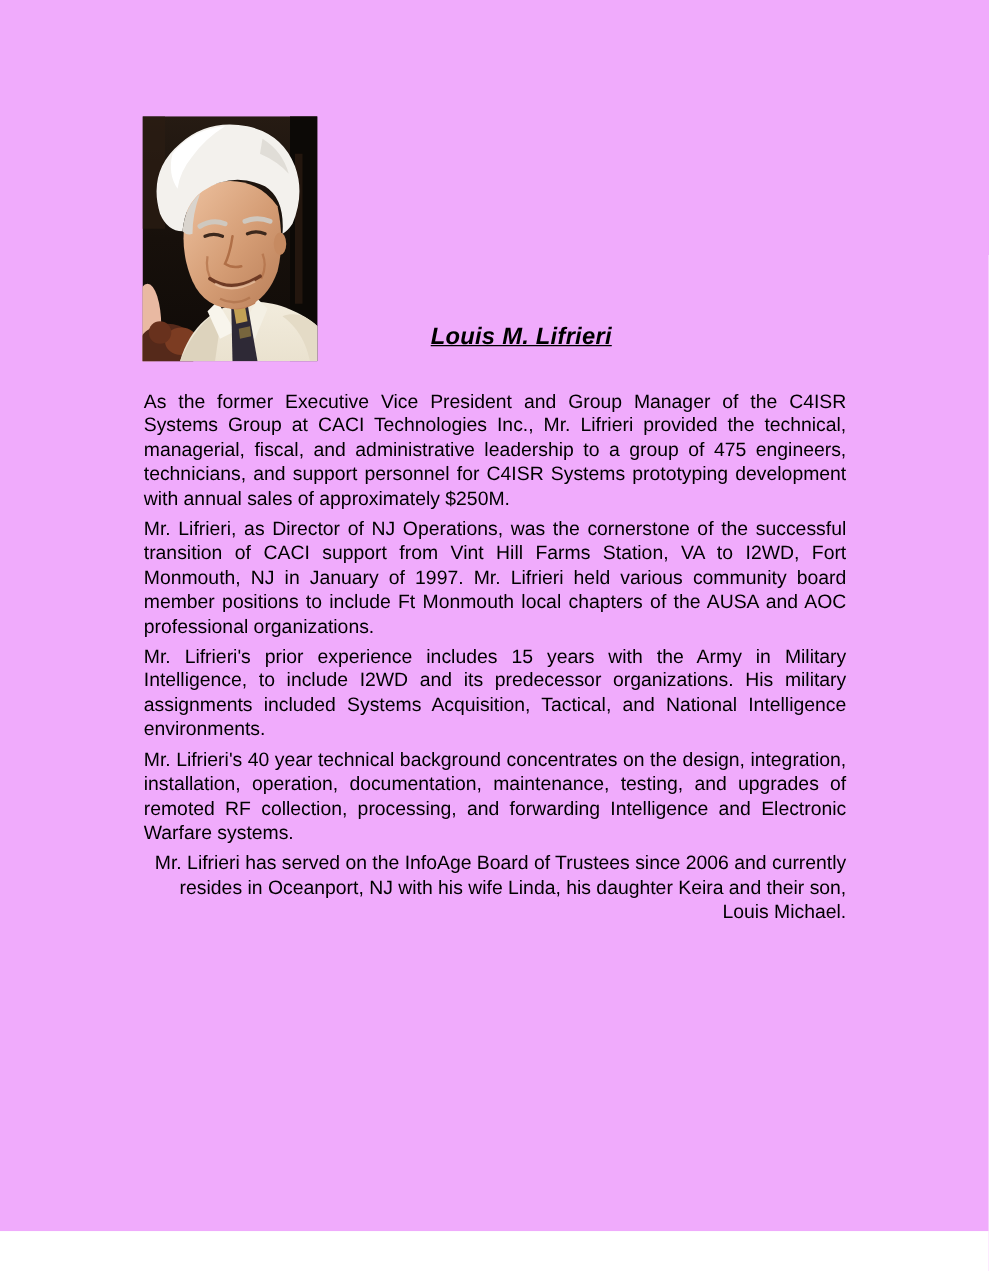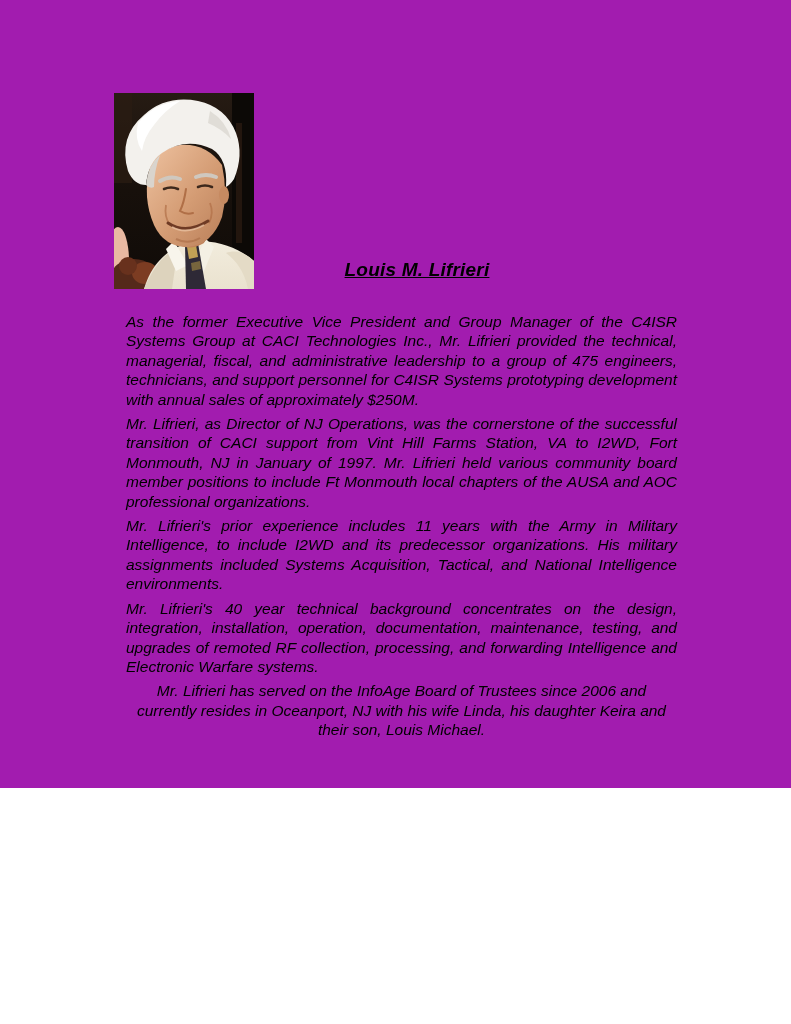--- a/index.html
+++ b/index.html
@@ -3,22 +3,22 @@
 <meta charset="utf-8">
 <style>
   html, body {
     margin: 0;
     padding: 0;
     background: #ffffff;
   }
   .page {
     position: relative;
     width: 791px;
-    height: 788px;
-    background: #a21caf;
+    height: 985px;
+    background: #f0abfc;
     overflow: hidden;
     font-family: "Liberation Sans", sans-serif;
     color: #000000;
   }
   .photo {
     position: absolute;
     left: 114px;
     top: 93px;
     width: 140px;
     height: 196px;
@@ -48,27 +48,26 @@
   .body-text {
     position: absolute;
     left: 115px;
     top: 312px;
     width: 562px;
     font-size: 15.5px;
     line-height: 19.4px;
     color: #000000;
   }
   .body-text p {
-    margin: 0 0 5px 11px;
+    margin: 0 0 5px 0;
     text-align: justify;
     text-justify: inter-word;
-    font-style: italic;
   }
   .body-text p:last-child {
-    text-align: center;
+    text-align: right;
   }
 </style>
 </head>
 <body>
 
 <div class="page">
 
   <div class="photo" role="img" aria-label="Portrait photo of a smiling man with white hair wearing a cream jacket, white shirt and gold-and-navy tie against a dark background">
     <svg viewBox="0 0 140 196" preserveAspectRatio="none">
       <defs>
@@ -138,18 +137,18 @@
     </svg>
   </div>
 
   <div class="title-wrap">
     <span class="doc-title">Louis M. Lifrieri</span>
   </div>
 
   <div class="body-text">
     <p>As the former Executive Vice President and Group Manager of the C4ISR Systems Group at CACI Technologies Inc., Mr. Lifrieri provided the technical, managerial, fiscal, and administrative leadership to a group of 475 engineers, technicians, and support personnel for C4ISR Systems prototyping development with annual sales of approximately $250M.</p>
     <p>Mr. Lifrieri, as Director of NJ Operations, was the cornerstone of the successful transition of CACI support from Vint Hill Farms Station, VA to I2WD, Fort Monmouth, NJ in January of 1997. Mr. Lifrieri held various community board member positions to include Ft Monmouth local chapters of the AUSA and AOC professional organizations.</p>
-    <p>Mr. Lifrieri's prior experience includes 11 years with the Army in Military Intelligence, to include I2WD and its predecessor organizations. His military assignments included Systems Acquisition, Tactical, and National Intelligence environments.</p>
+    <p>Mr. Lifrieri's prior experience includes 15 years with the Army in Military Intelligence, to include I2WD and its predecessor organizations. His military assignments included Systems Acquisition, Tactical, and National Intelligence environments.</p>
     <p>Mr. Lifrieri's 40 year technical background concentrates on the design, integration, installation, operation, documentation, maintenance, testing, and upgrades of remoted RF collection, processing, and forwarding Intelligence and Electronic Warfare systems.</p>
     <p>Mr. Lifrieri has served on the InfoAge Board of Trustees since 2006 and currently resides in Oceanport, NJ with his wife Linda, his daughter Keira and their son, Louis Michael.</p>
   </div>
 
 </div>
 
 </body></html>

